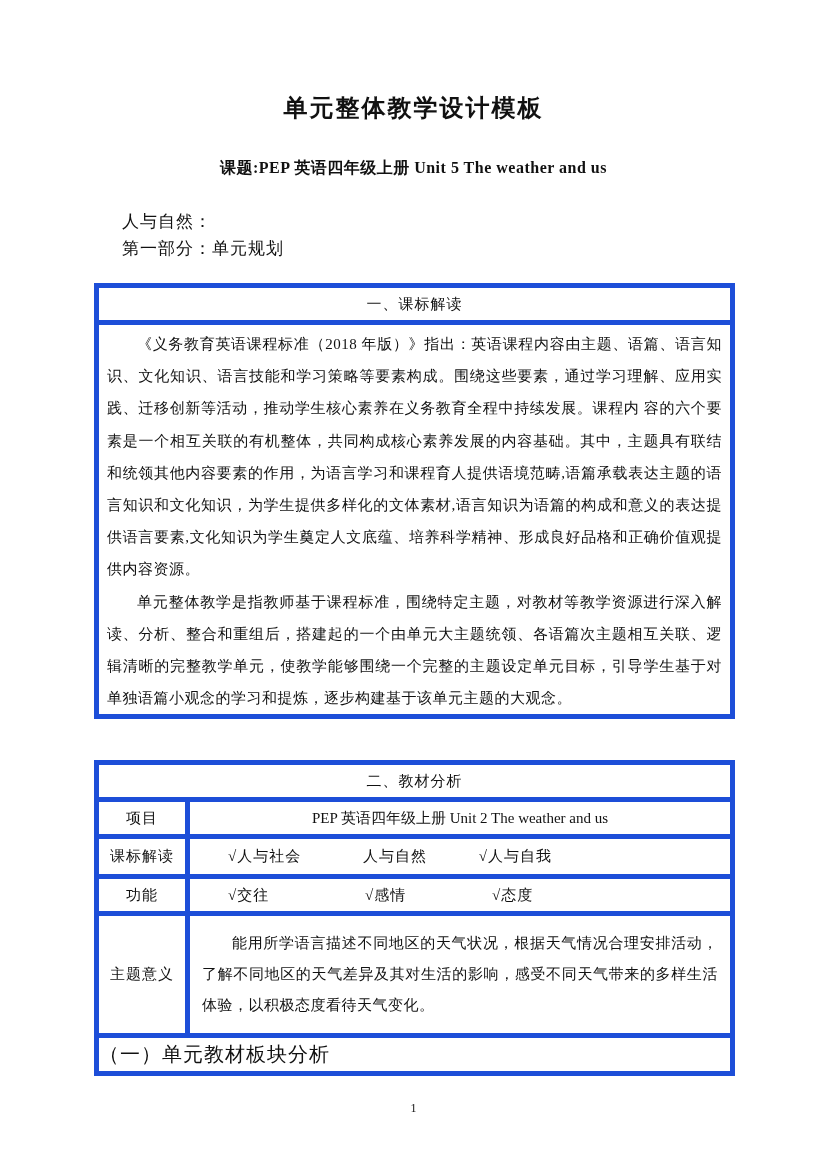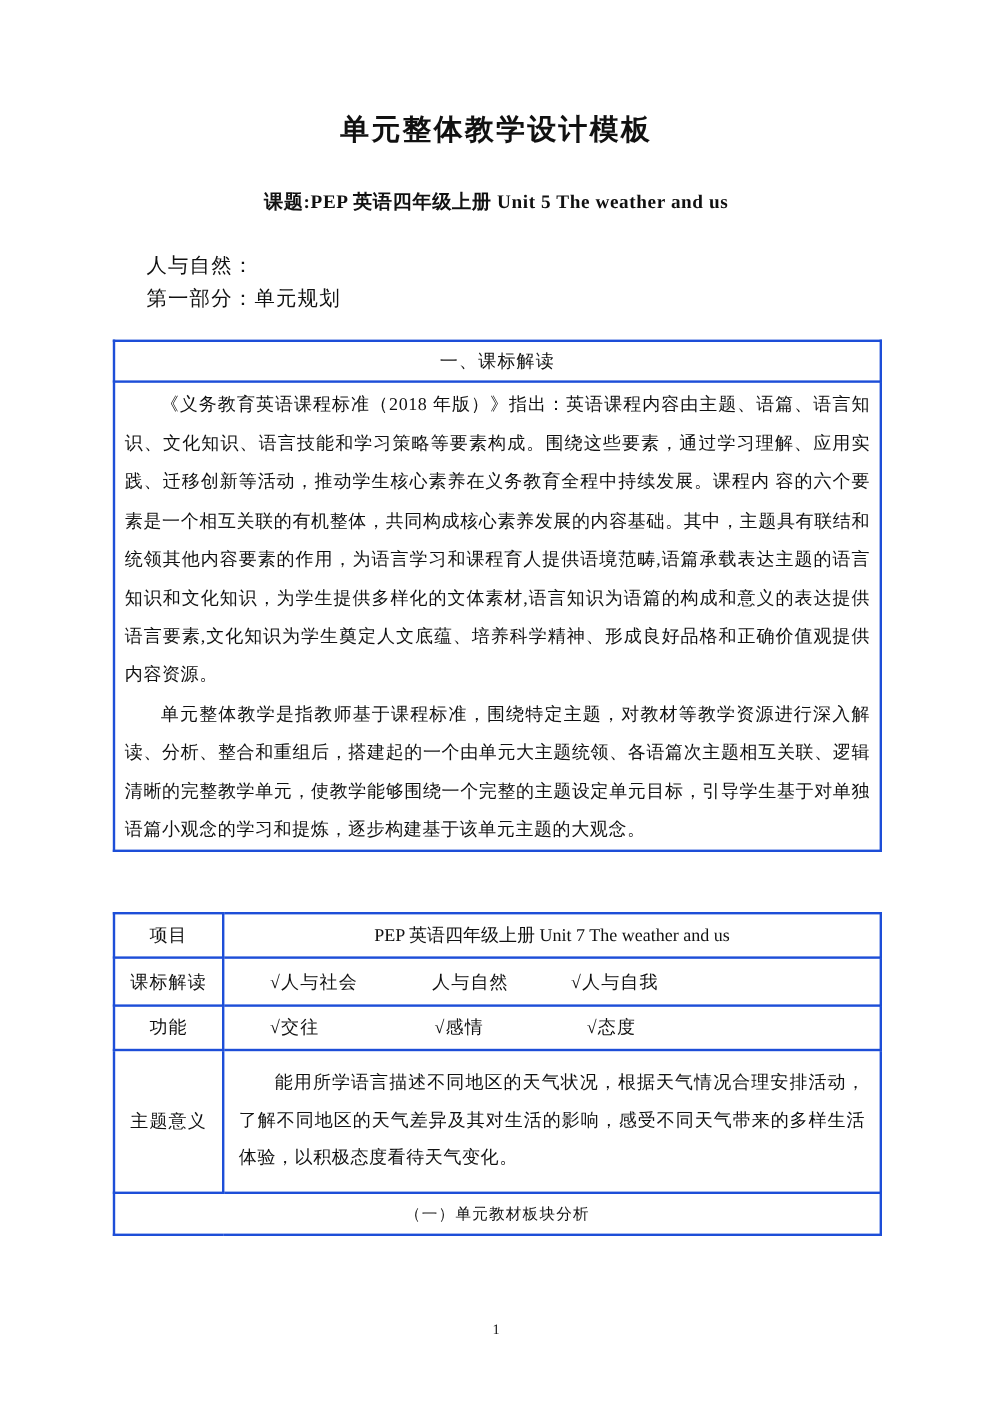--- a/index.html
+++ b/index.html
@@ -22,21 +22,21 @@
   }
   .school-line{position:absolute;top:210px;left:122px;font-size:17px;letter-spacing:1px;}
   .part-line{position:absolute;top:237px;left:122px;font-size:17px;letter-spacing:1px;}
 
   table{
     position:absolute;left:94px;width:641px;
     border-collapse:collapse;table-layout:fixed;
     border:2px solid #000;
     font-size:15px;
   }
-  td,th{border:2px solid #1d4ed8;font-weight:normal;padding:0;}
+  td,th{border:5px solid #1d4ed8;font-weight:normal;padding:0;}
   #table-standard{top:283px;}
   #table-material{top:760px;}
 
   .section-header{height:32px;text-align:center;vertical-align:middle;letter-spacing:1px;}
   .standard-body{
     height:385px;vertical-align:top;
     padding:3px 8px 0 8px;
     text-align:justify;
     line-height:32.2px;
   }
@@ -53,21 +53,21 @@
   .opt{display:inline-block;letter-spacing:1px;}
   .opt-theme-0{margin-right:58px;}
   .opt-theme-1{margin-right:48px;}
   .opt-func-0{margin-right:92px;}
   .opt-func-1{margin-right:82px;}
   .meaning-cell{
     vertical-align:middle;padding:12px 12px;
     text-align:justify;line-height:31px;
   }
   .meaning-cell p{margin:0;text-indent:2em;letter-spacing:0.5px;}
-  .footer-row{height:33px;text-align:center;vertical-align:middle;font-size:13px;letter-spacing:1px;}
+  .footer-row{height:33px;vertical-align:middle;font-size:20px;letter-spacing:1px;}
 
   .page-number{
     position:absolute;top:1101px;left:0;width:100%;
     text-align:center;font-size:12px;
   }
 </style>
 </head>
 <body>
 
 <div class="page">
@@ -90,23 +90,26 @@
       </tr>
     </tbody>
   </table>
 
   <table id="table-material">
     <colgroup>
         <col class="label-col">
         <col>
       </colgroup>
     <tbody>
+      <tr>
+        <td class="section-header" colspan="2">二、教材分析</td>
+      </tr>
       <tr class="row-item">
         <td class="label-cell">项目</td>
-        <td class="value-center">PEP 英语四年级上册  Unit 7 The weather and us</td>
+        <td class="value-center">PEP 英语四年级上册  Unit 2 The weather and us</td>
       </tr>
       <tr class="row-theme">
         <td class="label-cell">课标解读</td>
         <td class="options-cell">
           <span class="opt opt-theme-0">√人与社会</span>
           <span class="opt opt-theme-1">人与自然</span>
           <span class="opt">√人与自我</span>
         </td>
       </tr>
       <tr class="row-func">

